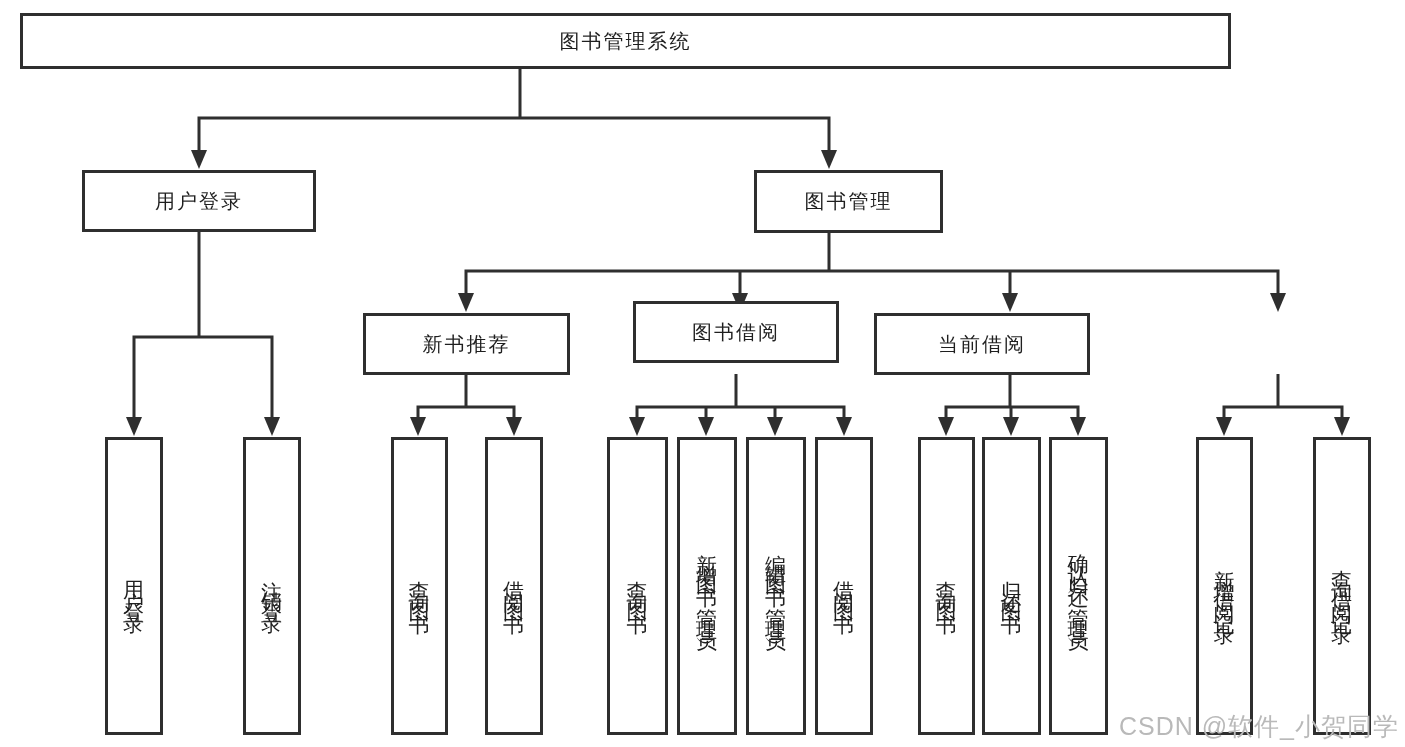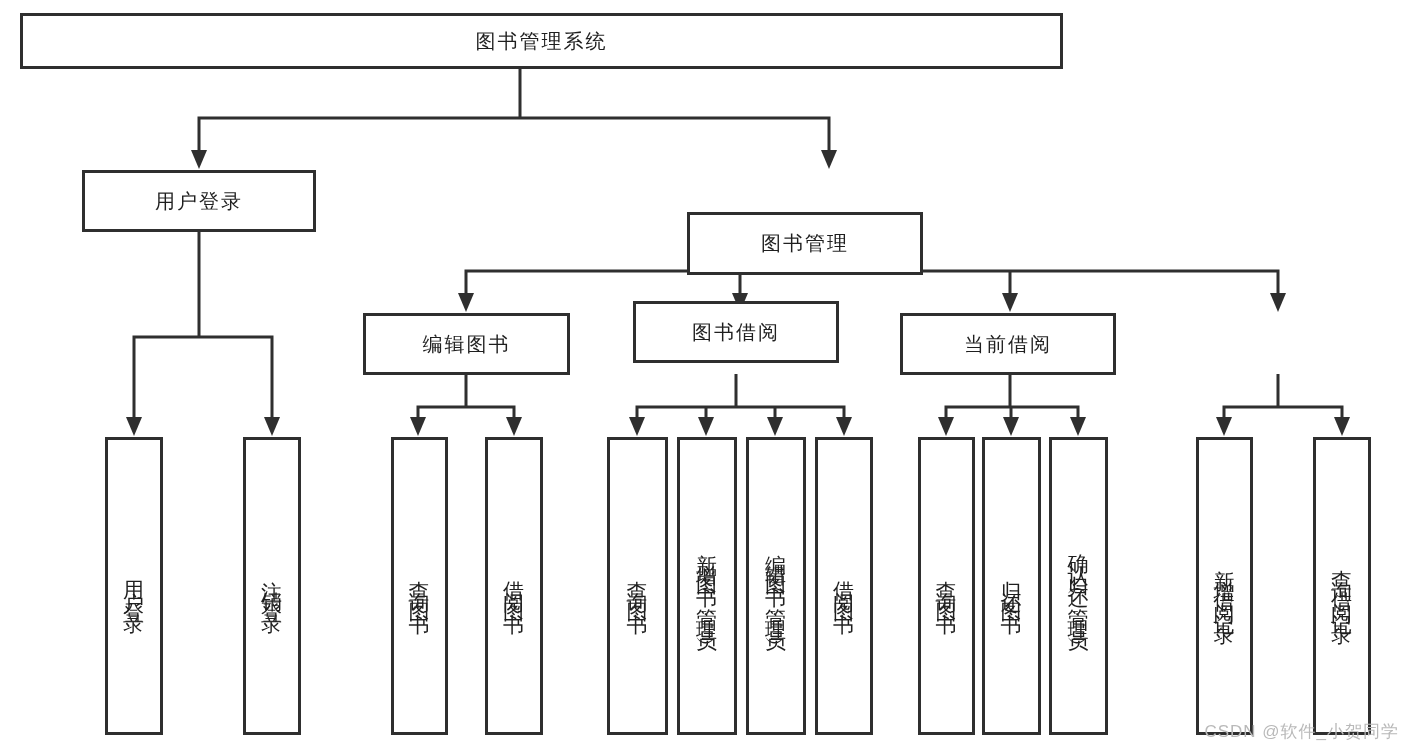--- a/index.html
+++ b/index.html
@@ -50,21 +50,21 @@
     writing-mode: vertical-rl;
     text-orientation: mixed;
     font-size: 21px;
     letter-spacing: 11px;
     line-height: 1;
   }
   .watermark {
     position: absolute;
     right: 6px;
     bottom: 4px;
-    font-size: 17px;
+    font-size: 25px;
     letter-spacing: 1px;
     color: var(--watermark, #b9b9b9);
     z-index: 5;
     white-space: nowrap;
     text-align: center;
   }
 </style>
 </head>
 <body>
 
@@ -119,28 +119,28 @@
     <polygon points="698,417 714,417 706,436"></polygon>
     <polygon points="767,417 783,417 775,436"></polygon>
     <polygon points="836,417 852,417 844,436"></polygon>
     <polygon points="938,417 954,417 946,436"></polygon>
     <polygon points="1003,417 1019,417 1011,436"></polygon>
     <polygon points="1070,417 1086,417 1078,436"></polygon>
     <polygon points="1216,417 1232,417 1224,436"></polygon>
     <polygon points="1334,417 1350,417 1342,436"></polygon>
   </svg>
 
-  <div class="box h-box" style="left:20px; top:13px; width:1043px; height:56px;">图书管理系统</div>
+  <div class="box h-box" style="left:20px; top:13px; width:1211px; height:56px;">图书管理系统</div>
 
   <div class="box h-box" style="left:82px; top:170px; width:234px; height:62px;">用户登录</div>
-  <div class="box h-box" style="left:687px; top:170px; width:236px; height:63px;margin-top:42px;">图书管理</div>
+  <div class="box h-box" style="left:754px; top:170px; width:189px; height:63px;">图书管理</div>
 
-  <div class="box h-box" style="left:363px; top:313px; width:207px; height:62px;">编辑图书</div>
+  <div class="box h-box" style="left:363px; top:313px; width:207px; height:62px;">新书推荐</div>
   <div class="box h-box" style="left:633px; top:301px; width:206px; height:62px;">图书借阅</div>
-  <div class="box h-box" style="left:900px; top:313px; width:216px; height:62px;">当前借阅</div>
+  <div class="box h-box" style="left:874px; top:313px; width:216px; height:62px;">当前借阅</div>
 
   <div class="box leaf" style="left:105px; top:437px; width:58px; height:298px;">用户登录</div>
   <div class="box leaf" style="left:243px; top:437px; width:58px; height:298px;">注销登录</div>
 
   <div class="box leaf" style="left:391px; top:437px; width:57px; height:298px;">查询图书</div>
   <div class="box leaf" style="left:485px; top:437px; width:58px; height:298px;">借阅图书</div>
 
   <div class="box leaf" style="left:607px; top:437px; width:61px; height:298px;">查询图书</div>
   <div class="box leaf" style="left:677px; top:437px; width:60px; height:298px;">新增图书（管理员）</div>
   <div class="box leaf" style="left:746px; top:437px; width:60px; height:298px;">编辑图书（管理员）</div>

